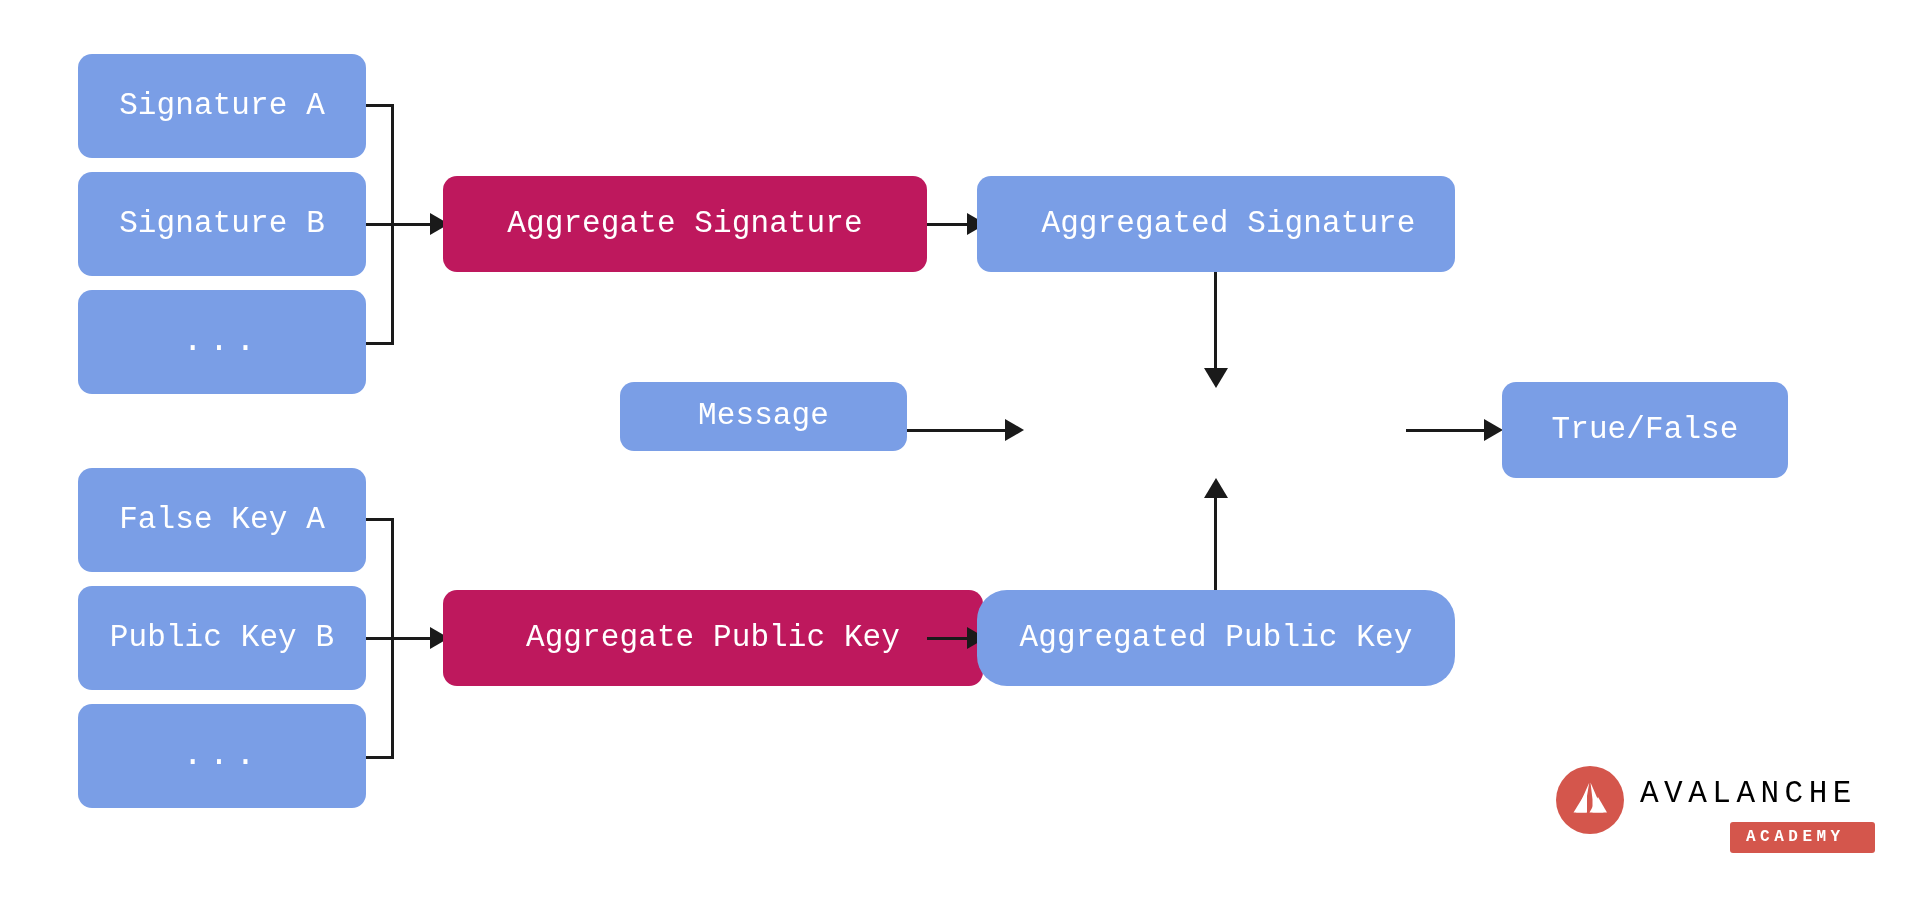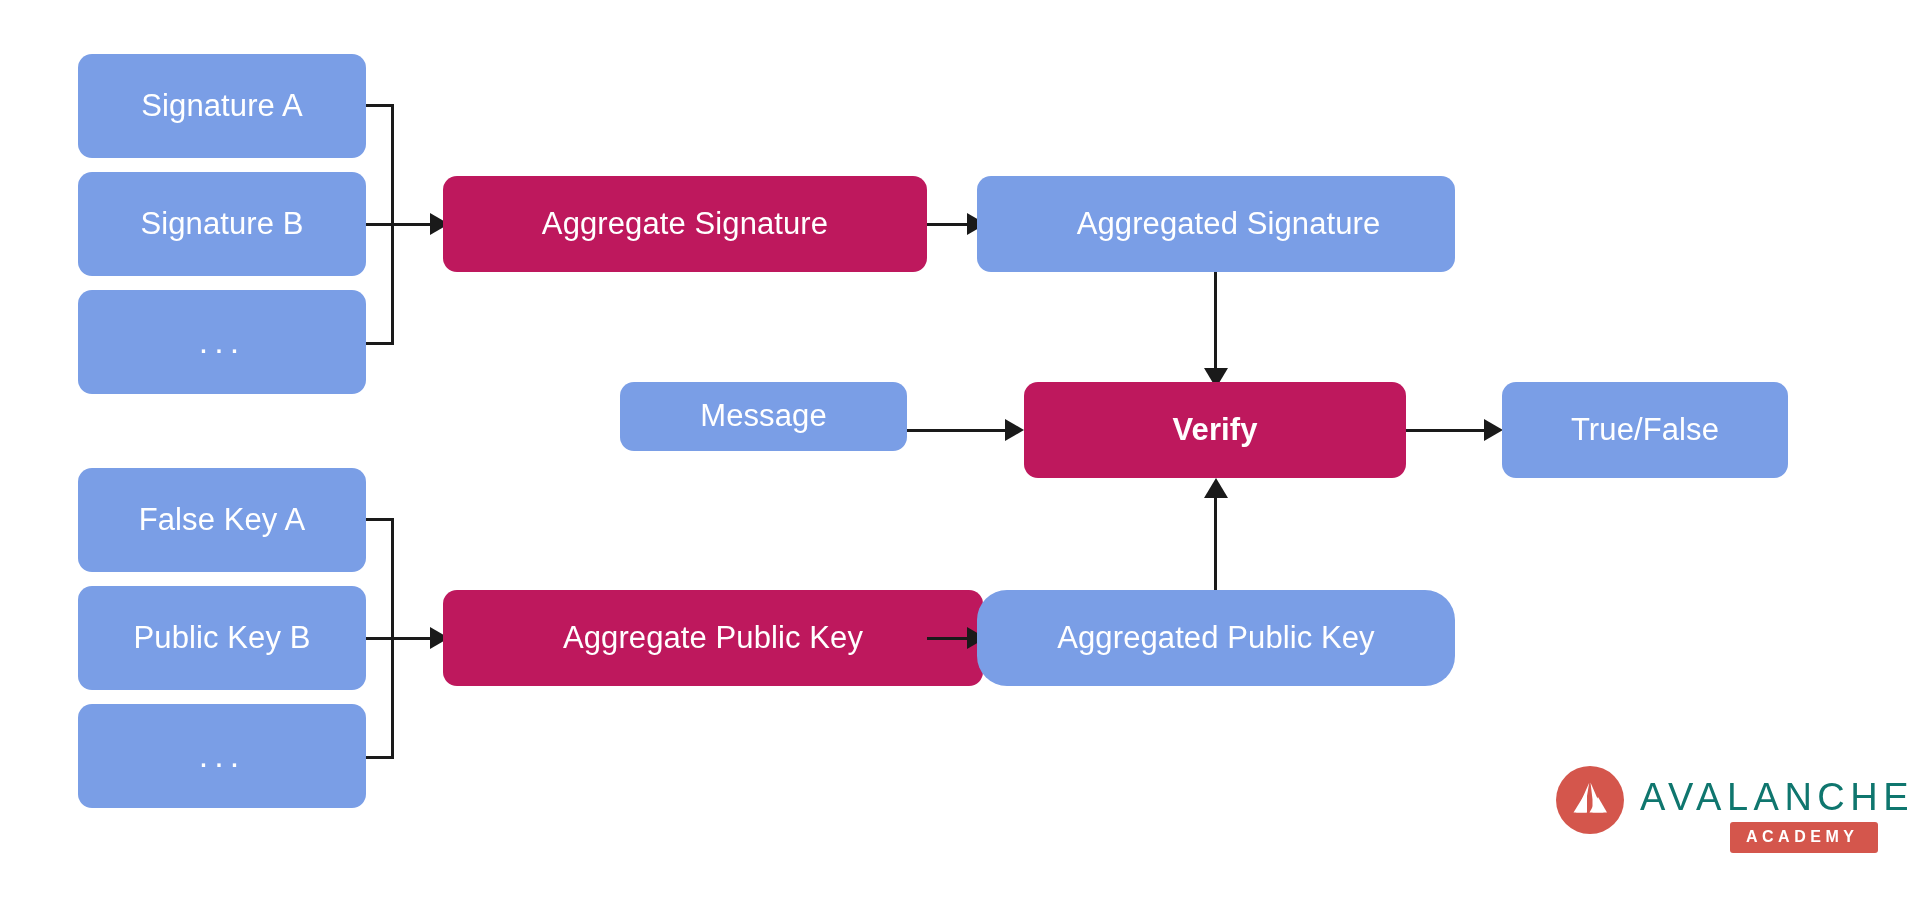--- a/index.html
+++ b/index.html
@@ -2,21 +2,21 @@
 <html><head>
 <meta charset="utf-8">
 <style>
   html,body{margin:0;padding:0;}
   body{
     width:1920px;height:904px;
     background:#ffffff;
     font-family:"Liberation Sans", sans-serif;
     overflow:hidden;
   }
-  #stage{position:relative;width:1920px;height:904px;}
+  #stage{position:relative;width:1920px;height:904px;font-family:Liberation Mono, monospace;}
 
   
   .node{
     position:absolute;
     box-sizing:border-box;
     display:flex;
     align-items:center;
     justify-content:center;
     border-radius:14px;
     color:#ffffff;
@@ -62,29 +62,29 @@
     width:330px;height:110px;
   }
   #logo-mark{
     position:absolute;left:0;top:4px;
     width:68px;height:68px;border-radius:50%;
     background:#d4564c;
   }
   #logo-mark svg{position:absolute;left:0;top:0;}
   #logo-word{
     position:absolute;left:84px;top:14px;
-    font-size:38px;
+    font-size:31px;
     font-weight:400;
     letter-spacing:5.5px;
-    color:#0f766e;
+    color:#000000;
   }
   #logo-badge{
     position:absolute;left:174px;top:60px;
     background:#d4564c;
-    padding:6px 20px 7px 16px;
+    padding:6px 30px 7px 16px;
     border-radius:3px;
   }
   #logo-badge span{
     font-size:16px;
     font-weight:bold;
     letter-spacing:4.5px;
     color:#ffffff;
     display:block;
   }
 </style>
@@ -115,21 +115,20 @@
   <div class="node blue" style="left:977px;top:176px;width:478px;height:96px;padding-left:25px;">Aggregated Signature</div>
 
   <div class="vline" style="left:1214px;top:272px;height:108px;"></div>
   <div class="arrow-d" style="left:1204px;top:368px;"></div>
 
   <div class="node blue" style="left:620px;top:382px;width:287px;height:69px;">Message</div>
 
   <div class="hline" style="left:907px;top:429px;width:109px;"></div>
   <div class="arrow-r" style="left:1005px;top:419px;"></div>
 
-  <div class="node red bold" style="left:1024px;top:382px;width:382px;height:96px;">Verify</div>
 
   <div class="hline" style="left:1406px;top:429px;width:92px;"></div>
   <div class="arrow-r" style="left:1484px;top:419px;"></div>
 
   <div class="node blue" style="left:1502px;top:382px;width:286px;height:96px;">True/False</div>
 
   <div class="node blue" style="left:78px;top:468px;width:288px;height:104px;">False Key A</div>
 
   <div class="node blue" style="left:78px;top:586px;width:288px;height:104px;">Public Key B</div>
 

